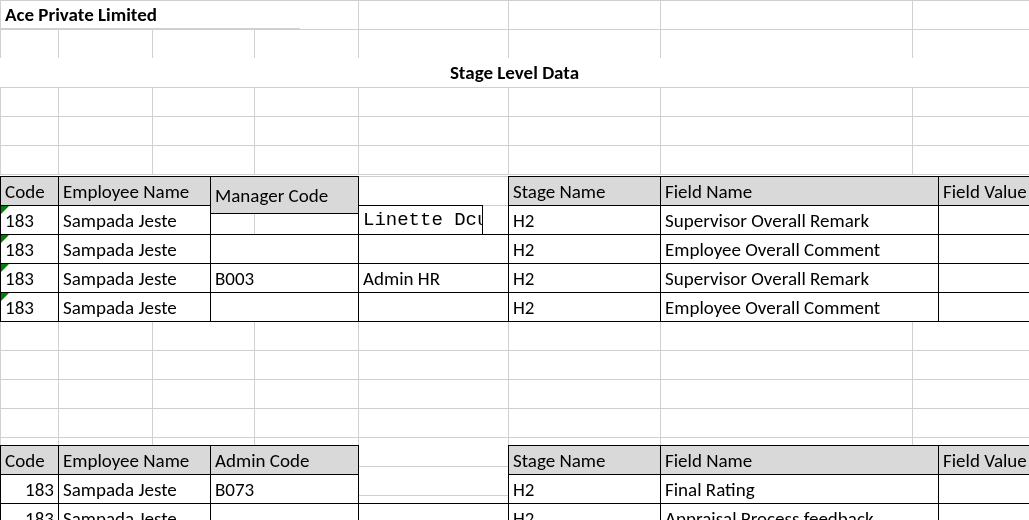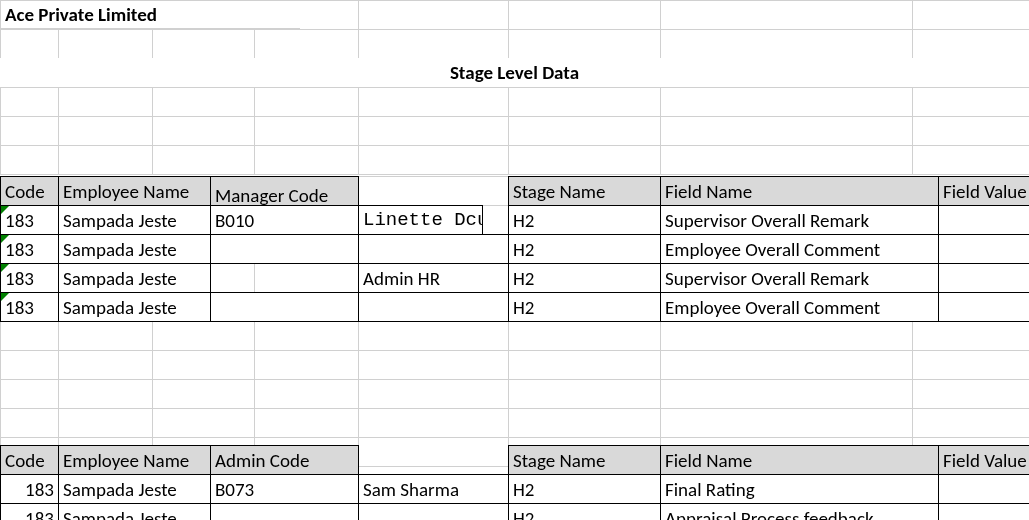--- a/index.html
+++ b/index.html
@@ -163,55 +163,54 @@
     <div class="cell bold" style="left: 0px; top: 0px; width: 300px; height: 29px; border-top: 1px solid rgb(208, 208, 208); border-right: none; border-bottom: 1px solid rgb(208, 208, 208); border-left: 1px solid rgb(208, 208, 208); border-image: initial; z-index: 1; background: rgb(255, 255, 255);">Ace  Private Limited</div>
     <div class="cell bold" style="left: 0px; top: 58px; width: 1029px; height: 29px; justify-content: center; z-index: 1; background: rgb(255, 255, 255); border: none;">Stage Level Data</div>
     <div class="cell hdr" style="left: 0px; top: 176px; width: 59px; height: 30px; z-index: 2;">Code</div>
     <div class="cell hdr" style="left: 58px; top: 176px; width: 153px; height: 30px; z-index: 2;">Employee Name</div>
     <div class="cell hdr" style="left: 210px; top: 176px; width: 149px; height: 38px; z-index: 2;">Manager Code</div>
     <div class="cell hdr" style="left: 508px; top: 176px; width: 153px; height: 30px; z-index: 2;">Stage Name</div>
     <div class="cell hdr" style="left: 660px; top: 176px; width: 279px; height: 30px; z-index: 2;">Field Name</div>
     <div class="cell hdr" style="left: 938px; top: 176px; width: 92px; height: 30px; z-index: 2;">Field Value</div>
     <div class="cell dcell tri" style="left: 0px; top: 205px; width: 59px; height: 30px; z-index: 2; background: rgb(255, 255, 255);">183</div>
     <div class="cell dcell" style="left: 58px; top: 205px; width: 153px; height: 30px; z-index: 2; background: rgb(255, 255, 255);">Sampada Jeste</div>
-    <div class="cell dcell" style="left: 210px; top: 205px; width: 149px; height: 30px; z-index: 2; background: rgb(255, 255, 255);">B010</div>
     <div class="cell dcell" style="left: 358px; top: 205px; width: 125px; height: 30px; z-index: 2; background: rgb(255, 255, 255); font-family: Liberation Mono, monospace;">Linette Dcunha</div>
     <div class="cell dcell" style="left: 508px; top: 205px; width: 153px; height: 30px; z-index: 2; background: rgb(255, 255, 255);">H2</div>
     <div class="cell dcell" style="left: 660px; top: 205px; width: 279px; height: 30px; z-index: 2; background: rgb(255, 255, 255);">Supervisor Overall Remark</div>
     <div class="cell dcell" style="left: 938px; top: 205px; width: 92px; height: 30px; z-index: 2; background: rgb(255, 255, 255);"></div>
     <div class="cell dcell tri" style="left: 0px; top: 234px; width: 59px; height: 30px; z-index: 2; background: rgb(255, 255, 255);">183</div>
     <div class="cell dcell" style="left: 58px; top: 234px; width: 153px; height: 30px; z-index: 2; background: rgb(255, 255, 255);">Sampada Jeste</div>
     <div class="cell dcell" style="left: 210px; top: 234px; width: 149px; height: 30px; z-index: 2; background: rgb(255, 255, 255);"></div>
     <div class="cell dcell" style="left: 358px; top: 234px; width: 151px; height: 30px; z-index: 2; background: rgb(255, 255, 255);"></div>
     <div class="cell dcell" style="left: 508px; top: 234px; width: 153px; height: 30px; z-index: 2; background: rgb(255, 255, 255);">H2</div>
     <div class="cell dcell" style="left: 660px; top: 234px; width: 279px; height: 30px; z-index: 2; background: rgb(255, 255, 255);">Employee Overall Comment</div>
     <div class="cell dcell" style="left: 938px; top: 234px; width: 92px; height: 30px; z-index: 2; background: rgb(255, 255, 255);"></div>
     <div class="cell dcell tri" style="left: 0px; top: 263px; width: 59px; height: 30px; z-index: 2; background: rgb(255, 255, 255);">183</div>
     <div class="cell dcell" style="left: 58px; top: 263px; width: 153px; height: 30px; z-index: 2; background: rgb(255, 255, 255);">Sampada Jeste</div>
+    <div class="cell dcell" style="left: 210px; top: 263px; width: 149px; height: 30px; z-index: 2; background: rgb(255, 255, 255);">B003</div>
     <div class="cell dcell" style="left: 358px; top: 263px; width: 151px; height: 30px; z-index: 2; background: rgb(255, 255, 255);">Admin HR</div>
     <div class="cell dcell" style="left: 508px; top: 263px; width: 153px; height: 30px; z-index: 2; background: rgb(255, 255, 255);">H2</div>
     <div class="cell dcell" style="left: 660px; top: 263px; width: 279px; height: 30px; z-index: 2; background: rgb(255, 255, 255);">Supervisor Overall Remark</div>
     <div class="cell dcell" style="left: 938px; top: 263px; width: 92px; height: 30px; z-index: 2; background: rgb(255, 255, 255);"></div>
     <div class="cell dcell tri" style="left: 0px; top: 292px; width: 59px; height: 30px; z-index: 2; background: rgb(255, 255, 255);">183</div>
     <div class="cell dcell" style="left: 58px; top: 292px; width: 153px; height: 30px; z-index: 2; background: rgb(255, 255, 255);">Sampada Jeste</div>
     <div class="cell dcell" style="left: 210px; top: 292px; width: 149px; height: 30px; z-index: 2; background: rgb(255, 255, 255);"></div>
     <div class="cell dcell" style="left: 358px; top: 292px; width: 151px; height: 30px; z-index: 2; background: rgb(255, 255, 255);"></div>
     <div class="cell dcell" style="left: 508px; top: 292px; width: 153px; height: 30px; z-index: 2; background: rgb(255, 255, 255);">H2</div>
     <div class="cell dcell" style="left: 660px; top: 292px; width: 279px; height: 30px; z-index: 2; background: rgb(255, 255, 255);">Employee Overall Comment</div>
     <div class="cell dcell" style="left: 938px; top: 292px; width: 92px; height: 30px; z-index: 2; background: rgb(255, 255, 255);"></div>
     <div class="cell hdr" style="left: 0px; top: 445px; width: 59px; height: 30px; z-index: 2;">Code</div>
     <div class="cell hdr" style="left: 58px; top: 445px; width: 153px; height: 30px; z-index: 2;">Employee Name</div>
     <div class="cell hdr" style="left: 210px; top: 445px; width: 149px; height: 30px; z-index: 2;">Admin Code</div>
     <div class="cell hdr" style="left: 508px; top: 445px; width: 153px; height: 30px; z-index: 2;">Stage Name</div>
     <div class="cell hdr" style="left: 660px; top: 445px; width: 279px; height: 30px; z-index: 2;">Field Name</div>
     <div class="cell hdr" style="left: 938px; top: 445px; width: 92px; height: 30px; z-index: 2;">Field Value</div>
     <div class="cell dcell num" style="left: 0px; top: 474px; width: 59px; height: 30px; z-index: 2; background: rgb(255, 255, 255);">183</div>
     <div class="cell dcell" style="left: 58px; top: 474px; width: 153px; height: 30px; z-index: 2; background: rgb(255, 255, 255);">Sampada Jeste</div>
     <div class="cell dcell" style="left: 210px; top: 474px; width: 149px; height: 30px; z-index: 2; background: rgb(255, 255, 255);">B073</div>
-    <div class="cell dcell" style="left: 358px; top: 474px; width: 151px; height: 30px; z-index: 2; background: rgb(255, 255, 255);">Sam Sharma</div>
     <div class="cell dcell" style="left: 508px; top: 474px; width: 153px; height: 30px; z-index: 2; background: rgb(255, 255, 255);">H2</div>
     <div class="cell dcell" style="left: 660px; top: 474px; width: 279px; height: 30px; z-index: 2; background: rgb(255, 255, 255);">Final Rating</div>
     <div class="cell dcell" style="left: 938px; top: 474px; width: 92px; height: 30px; z-index: 2; background: rgb(255, 255, 255);"></div>
     <div class="cell dcell num" style="left: 0px; top: 503px; width: 59px; height: 30px; z-index: 2; background: rgb(255, 255, 255);">183</div>
     <div class="cell dcell" style="left: 58px; top: 503px; width: 153px; height: 30px; z-index: 2; background: rgb(255, 255, 255);">Sampada Jeste</div>
     <div class="cell dcell" style="left: 210px; top: 503px; width: 149px; height: 30px; z-index: 2; background: rgb(255, 255, 255);"></div>
     <div class="cell dcell" style="left: 358px; top: 503px; width: 151px; height: 30px; z-index: 2; background: rgb(255, 255, 255);"></div>
     <div class="cell dcell" style="left: 508px; top: 503px; width: 153px; height: 30px; z-index: 2; background: rgb(255, 255, 255);">H2</div>
     <div class="cell dcell" style="left: 660px; top: 503px; width: 279px; height: 30px; z-index: 2; background: rgb(255, 255, 255);">Appraisal Process feedback</div>
     <div class="cell dcell" style="left: 938px; top: 503px; width: 92px; height: 30px; z-index: 2; background: rgb(255, 255, 255);"></div>

